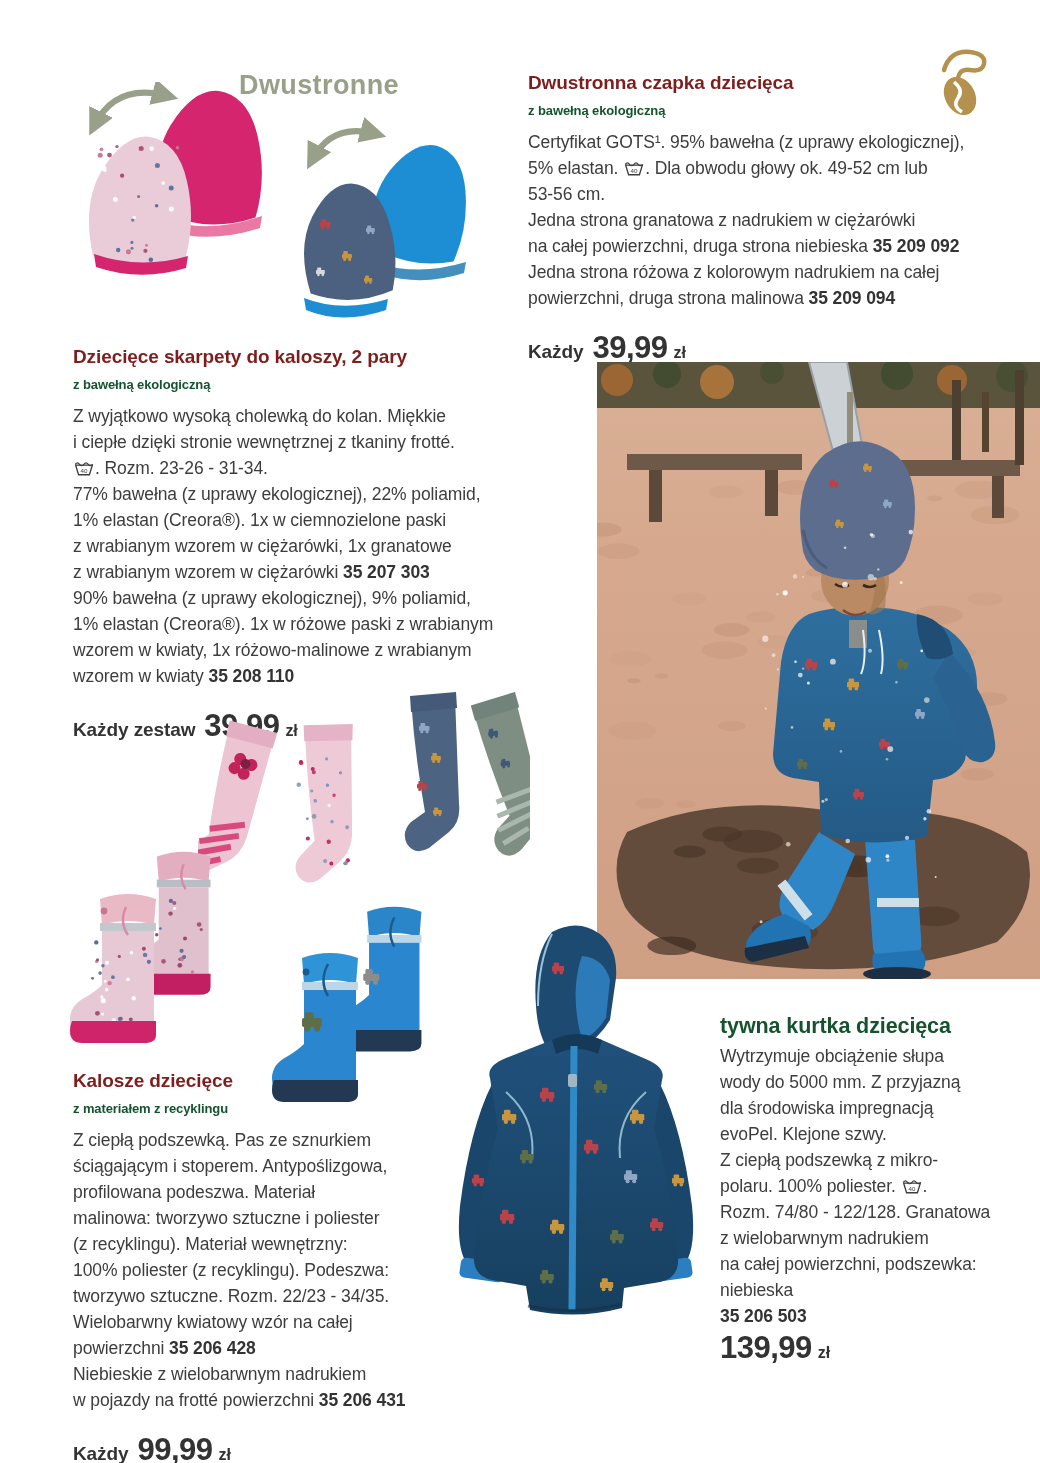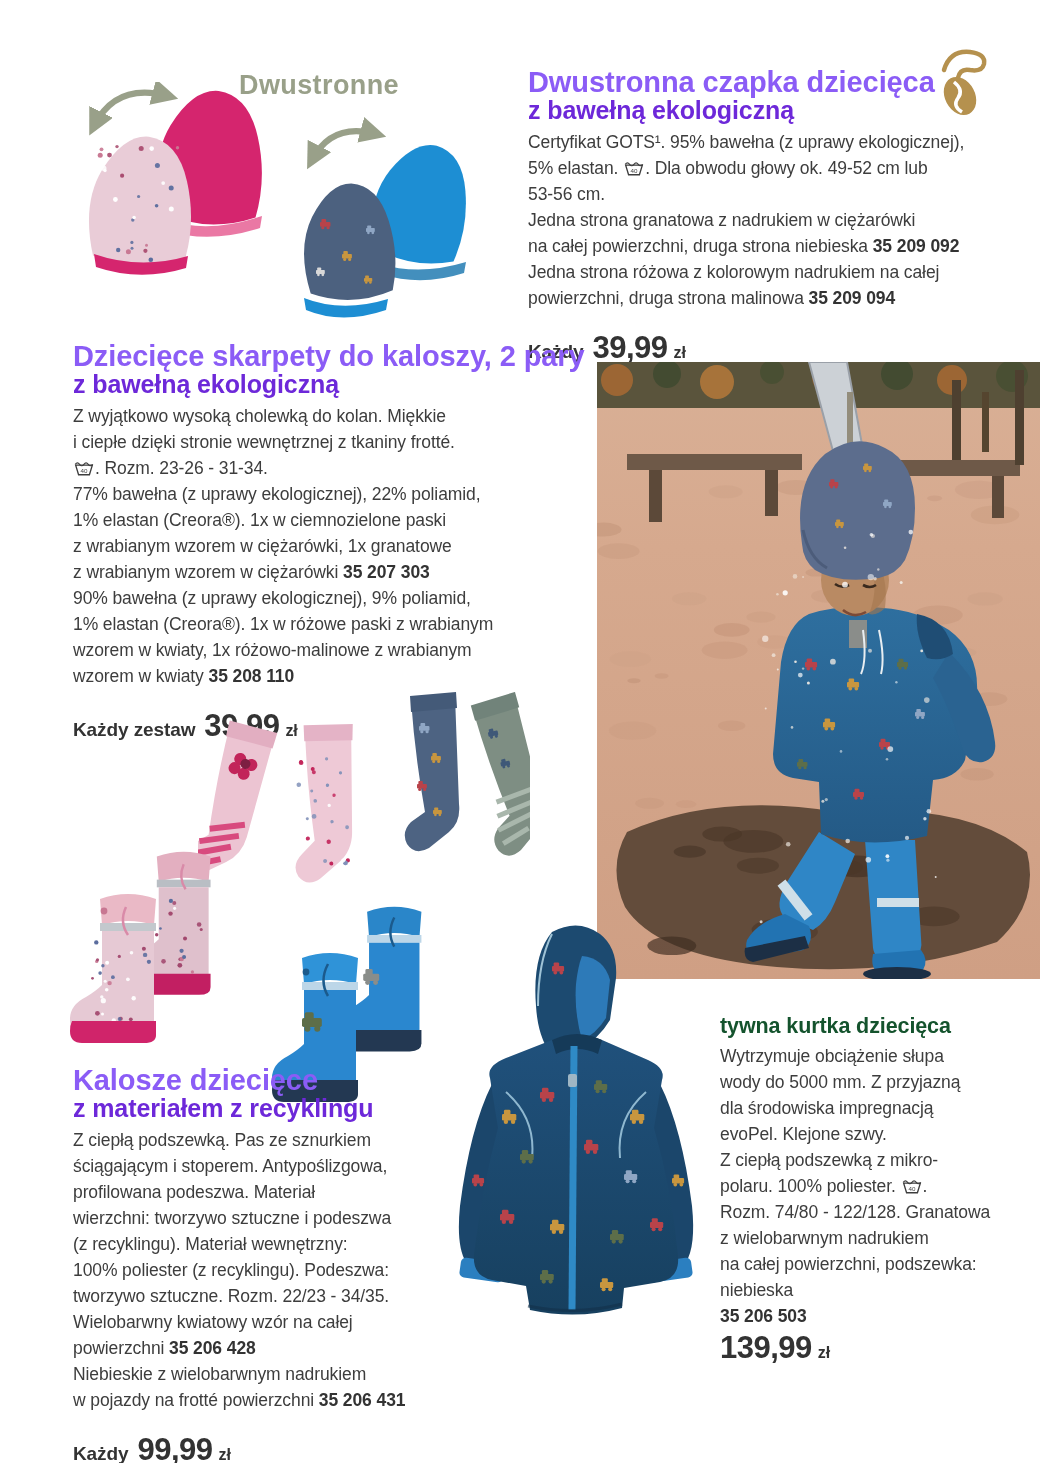--- a/index.html
+++ b/index.html
@@ -1,23 +1,23 @@
 <!DOCTYPE html>
 <html><head>
 <meta charset="utf-8">
 <style>
   html,body{margin:0;padding:0;background:#fff;}
   .page{position:relative;width:1040px;height:1463px;background:#ffffff;
         font-family:"Liberation Sans",sans-serif;overflow:hidden;text-decoration:underline;}
   .abs{position:absolute;}
   
   .tblock{position:absolute;color:#3d3d3d;font-size:17.5px;line-height:26px;letter-spacing:-0.1px;}
-  .tblock .title{font-size:29px;line-height:25px;font-weight:bold;color:#8b5cf6;margin:0 0 3px;white-space:nowrap;}
+  .tblock .title{font-size:19px;line-height:25px;font-weight:bold;color:#7f1d1d;margin:0 0 3px;white-space:nowrap;}
   .tblock .title2{font-size:21.5px;line-height:25px;font-weight:bold;color:#14532d;white-space:nowrap;}
-  .tblock .subtitle{font-size:25px;line-height:25px;font-weight:bold;color:#6d28d9;margin:0 0 6px;white-space:nowrap;}
+  .tblock .subtitle{font-size:13px;line-height:25px;font-weight:bold;color:#14532d;margin:0 0 6px;white-space:nowrap;}
   .tline{white-space:nowrap;}
   .tline .b{font-weight:bold;color:#333;}
   .wash-icon svg{vertical-align:-2px;}
   .price{margin-top:24px;display:flex;align-items:baseline;gap:9px;color:#333;}
   .price .lbl{font-size:19px;font-weight:bold;}
   .price .lbl:empty{display:none;}
   .price .val{font-size:31px;font-weight:bold;letter-spacing:-0.5px;}
   .price .cur{font-size:16px;font-weight:bold;margin-left:-3px;}
   
   #dwustronne{position:absolute;left:239px;top:70px;font-size:27px;font-weight:bold;
@@ -516,21 +516,21 @@
     <path d="M96,384 Q145,394 190,382" stroke="#12314a" stroke-width="3" fill="none" opacity=".6"></path>
   </svg>
 
   <div class="tblock" style="left:73px;top:1068px">
     <div class="title">Kalosze dziecięce</div>
     <div class="subtitle">z materiałem z recyklingu</div>
     <div>
         <div class="tline"><span>Z ciepłą podszewką. Pas ze sznurkiem</span></div>
         <div class="tline"><span>ściągającym i stoperem. Antypoślizgowa,</span></div>
         <div class="tline"><span>profilowana podeszwa. Materiał</span></div>
-        <div class="tline"><span>wierzchni: tworzywo sztuczne i podeszwa</span></div>
+        <div class="tline"><span>malinowa: tworzywo sztuczne i poliester</span></div>
         <div class="tline"><span>(z recyklingu). Materiał wewnętrzny:</span></div>
         <div class="tline"><span>100% poliester (z recyklingu). Podeszwa:</span></div>
         <div class="tline"><span>tworzywo sztuczne. Rozm. 22/23 - 34/35.</span></div>
         <div class="tline"><span>Wielobarwny kwiatowy wzór na całej</span></div>
         <div class="tline"><span>powierzchni </span><span class="b">35 206 428</span></div>
         <div class="tline"><span>Niebieskie z wielobarwnym nadrukiem</span></div>
         <div class="tline"><span>w pojazdy na frotté powierzchni </span><span class="b">35 206 431</span></div>
       </div>
     <div class="price">
       <span class="lbl">Każdy</span>

